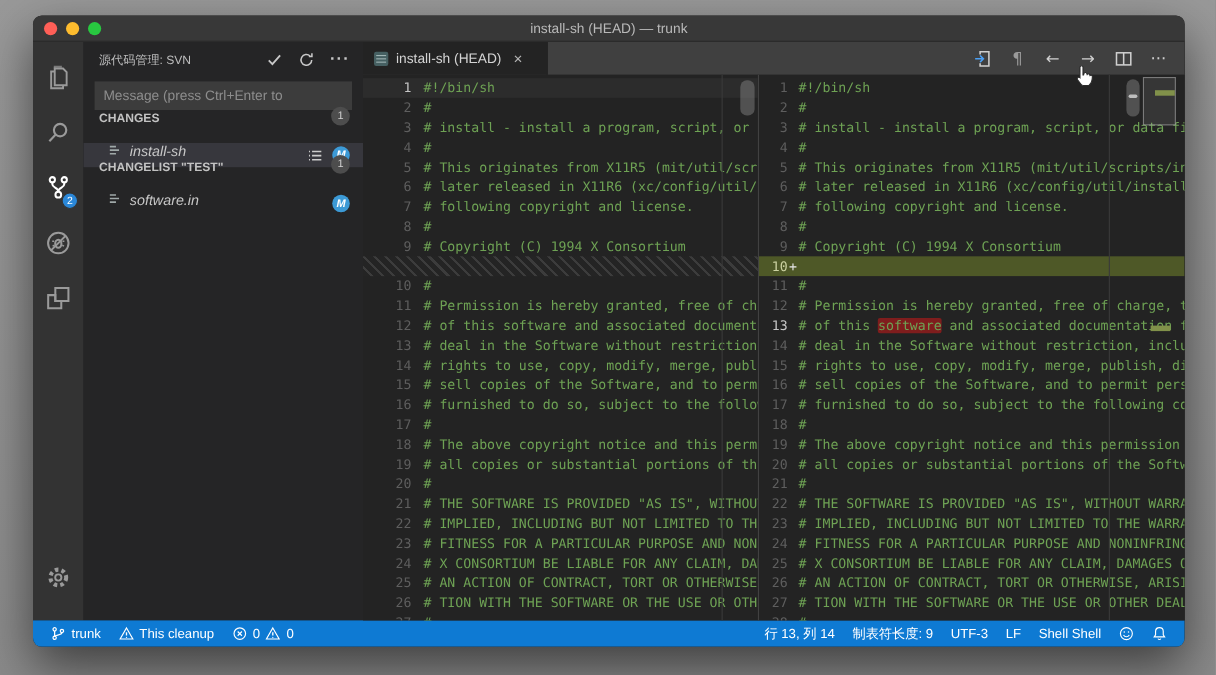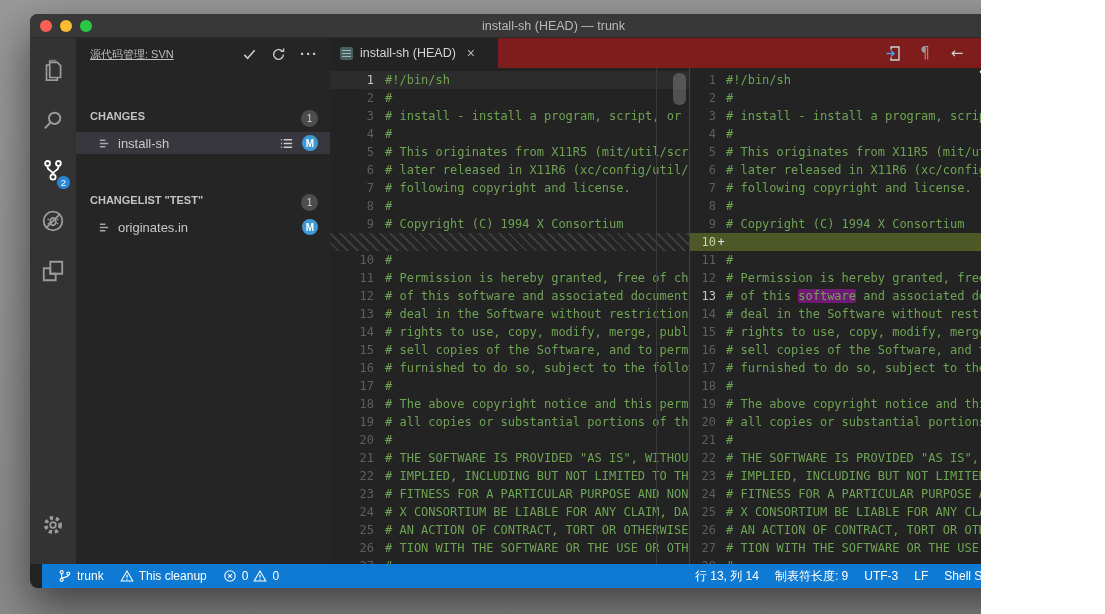--- a/index.html
+++ b/index.html
@@ -1,17 +1,17 @@
 <!DOCTYPE html>
 <html><head>
 <meta charset="utf-8">
 <style>
   * { margin:0; padding:0; box-sizing:border-box; }
   body { font-family:"Liberation Sans", sans-serif; }
-  .stage { position:relative; width:981px; height:614px; overflow:hidden;
+  .stage { position:relative; width:1105px; height:614px; overflow:hidden;
            background:linear-gradient(180deg,#999999,#8a8a8a); }
   .window { position:absolute; left:30px; top:14px; width:1047px; height:574px;
             background:#232323; border-radius:8px; overflow:hidden;
             box-shadow:0 18px 45px rgba(0,0,0,.55); display:flex; flex-direction:column; }
   
   .titlebar { height:24px; flex:none; background:#383838; border-bottom:1px solid #2a2a2a;
               display:flex; align-items:center; justify-content:center; position:relative; }
   .lights { position:absolute; left:10px; top:0; height:100%; display:flex; align-items:center; gap:8px; }
   .light { width:12px; height:12px; border-radius:50%; }
   .title { font-size:12.5px; color:#b9b9b9; }
@@ -25,43 +25,43 @@
   .ab-icon svg { width:26px; height:26px; }
   .ab-badge { position:absolute; right:5px; bottom:6px; min-width:15px; height:15px; border-radius:50%;
               background:#2a87d8; color:#fff; font-size:9.5px; display:flex; align-items:center;
               justify-content:center; border:1px solid #333; }
   .ab-spacer { flex:1; }
   .ab-gear { margin-bottom:14px; }
   
   .sidebar { width:254px; flex:none; background:#252526; color:#cccccc; display:flex; flex-direction:column; }
   .sb-header { height:32px; flex:none; display:flex; align-items:center; padding:0 12px 0 14px;
                font-size:11px; color:#bdbdbd; }
-  .sb-title { flex:1; white-space:nowrap; overflow:hidden;text-decoration:underline; }
+  .sb-title { flex:1; white-space:nowrap; overflow:hidden; }
   .sb-actions { display:flex; align-items:center; gap:14px; color:#c8c8c8; }
   .sb-actions svg { width:15px; height:15px; display:block; }
   .sb-ellipsis { font-size:15px; font-weight:bold; letter-spacing:1px; line-height:10px; }
   .sb-input { margin:4px 10px 8px 10px; height:26px; background:#3c3c3c; border:none; outline:none;
               color:#cccccc; font-size:12.5px; padding:0 8px; font-family:"Liberation Sans",sans-serif; }
   .sb-input::placeholder { color:#8d8d8d; }
-  .sb-section { height:22px; display:flex; align-items:flex-start; padding:0 12px 6px 14px;
-                font-size:11px; font-weight:bold; color:#c2c2c2;margin-top:40px; }
+  .sb-section { height:22px; display:flex; align-items:flex-end; padding:0 12px 16px 14px;
+                font-size:11px; font-weight:bold; color:#c2c2c2; }
   .count-badge { margin-left:auto; min-width:17px; height:17px; border-radius:50%; background:#4d4d4d;
                  color:#d2d2d2; font-size:10px; font-weight:normal; display:flex; align-items:center;
                  justify-content:center; padding:0 4px; }
-  .sb-file { height:22px; display:flex; align-items:center; gap:7px; padding:0 12px 0 22px;
-             font-size:13px; color:#c8c8c8; }
+  .sb-file { height:22px; display:flex; gap:7px; padding:0 12px 0 22px;
+             font-size:13px; color:#c8c8c8;font-style:italic; }
   .sb-file.selected { background:#37373d; }
   .file-icon { width:13px; height:13px; flex:none; color:#9fa8a8; }
   .sb-file-right { margin-left:auto; display:flex; align-items:center; gap:8px; }
   .list-icon { width:15px; height:15px; color:#cccccc; }
   .m-badge { width:16px; height:16px; border-radius:50%; background:#3c9ad6; color:#fff;
              font-size:10px; font-weight:bold; display:flex; align-items:center; justify-content:center; }
   
   .editor { flex:1; min-width:0; display:flex; flex-direction:column; background:#232323; }
-  .tabbar { height:30px; flex:none; background:#7f1d1d; display:flex; align-items:stretch; }
+  .tabbar { height:30px; flex:none; background:#404040; display:flex; align-items:stretch; }
   .tab { width:168px; flex:none; background:#232323; border-right:1px solid #252525; display:flex;
          align-items:center; gap:7px; padding:0 10px; color:#d4d4d4; font-size:12.5px; }
   .tab-file-icon { width:13px; height:13px; background:#466062; border-radius:2px; position:relative; flex:none; }
   .tab-file-icon::before { content:""; position:absolute; left:2px; right:2px; top:3px; height:1.5px;
          background:#9fb4b4; box-shadow:0 3px 0 #9fb4b4, 0 6px 0 #9fb4b4; }
   .tab-close { margin-left:4px; color:#b5b5b5; font-size:14px; line-height:1; }
   .tb-actions { margin-left:auto; display:flex; align-items:center; gap:4px; padding-right:10px; }
   .tb-btn { width:28px; height:30px; display:flex; align-items:center; justify-content:center; color:#cfcfcf; }
   .tb-btn svg { width:17px; height:17px; }
   .tb-glyph { font-size:15px; font-family:"DejaVu Sans", sans-serif; }
@@ -76,36 +76,36 @@
   .ln { flex:none; text-align:right; color:#5e5e5e; }
   .orig .ln { width:55px; padding-right:11px; }
   .mod  .ln { width:26px; }
   .plus { flex:none; width:10px; text-align:center; color:#e6e6e6; }
   .code { color:#6ea254; }
   .row.cur .ln { color:#c6c6c6; }
   .row.curbg { background:#2c2c2c; }
   .row.added { background:#4e5827; }
   .row.added .ln { color:#ccd2a2; }
   .row.hatch { background:repeating-linear-gradient(45deg,#242424 0 5px,#3c3c3c 5px 7px); }
-  .sel { background:#701a75; border-radius:2px; }
+  .sel { background:#7f1d1d; border-radius:2px; }
   .col-ruler { position:absolute; top:0; bottom:0; width:1px; background:#3a3a3a; }
   .orig .col-ruler { left:326px; } .mod .col-ruler { left:318px; }
   .vscroll { position:absolute; border-radius:6px; background:rgba(128,128,128,.5); }
   .orig-scroll { right:3px; top:5px; width:13px; height:32px; }
   .mod-scroll { right:41px; top:4px; width:12px; height:34px; }
   .mod-scroll::after { content:""; position:absolute; left:2px; right:2px; top:14px; height:3px;
                        background:#bfbfbf; border-radius:2px; }
   .ov-box { position:absolute; right:8px; top:2px; width:30px; height:44px;
             background:rgba(200,200,200,.12); border:1px solid rgba(160,160,160,.65); }
   .ov-mark { position:absolute; background:#81914a; height:5px; }
   .ov-mark.m1 { right:9px; top:14px; width:18px; }
   .ov-mark.m2 { right:13px; top:228px; width:18px; }
   
   .statusbar { height:24px; flex:none; background:#0e7ad3; color:#fff; display:flex; align-items:center;
-               font-size:12px; padding:0 8px;margin-left:12px; }
+               font-size:12px; padding:0 8px; }
   .si { display:flex; align-items:center; gap:5px; padding:0 8px; height:100%; white-space:nowrap; }
   .si svg { width:14px; height:14px; display:block; }
   .sb-right { margin-left:auto; display:flex; align-items:center; height:100%; }
   
   .cursor { position:absolute; left:974px; top:57px; width:22px; height:24px; z-index:50; pointer-events:none; }
 </style>
 </head>
 <body>
 
 <div class="stage">
@@ -180,20 +180,21 @@
             <span>
               <svg viewBox="0 0 16 16" fill="none" stroke="currentColor" stroke-width="1.5">
                 <path d="M13.2 8a5.2 5.2 0 1 1-1.6-3.8"></path>
                   <path d="M13.4 1.6v3h-3"></path>
               </svg>
             </span>
             <span class="sb-ellipsis">···</span>
           </span>
         </div>
 
+        <input class="sb-input" placeholder="Message (press Ctrl+Enter to" style="">
 
         <div class="sb-section">
           <span>CHANGES</span>
           <span class="count-badge">1</span>
         </div>
         <div class="sb-file selected">
           <svg class="file-icon" viewBox="0 0 14 14" stroke="currentColor" stroke-width="1.6" fill="none">
             <path d="M2 3.5h6M2 7h9M2 10.5h6"></path>
           </svg>
           <span>install-sh</span>
@@ -206,21 +207,21 @@
         </div>
 
         <div class="sb-section">
           <span>CHANGELIST "TEST"</span>
           <span class="count-badge">1</span>
         </div>
         <div class="sb-file">
           <svg class="file-icon" viewBox="0 0 14 14" stroke="currentColor" stroke-width="1.6" fill="none">
             <path d="M2 3.5h6M2 7h9M2 10.5h6"></path>
           </svg>
-          <span>originates.in</span>
+          <span>software.in</span>
           <span class="sb-file-right">
             <span class="m-badge">M</span>
           </span>
         </div>
       </div>
 
       <div class="editor">
         <div class="tabbar">
           <div class="tab">
             <span class="tab-file-icon"></span>

